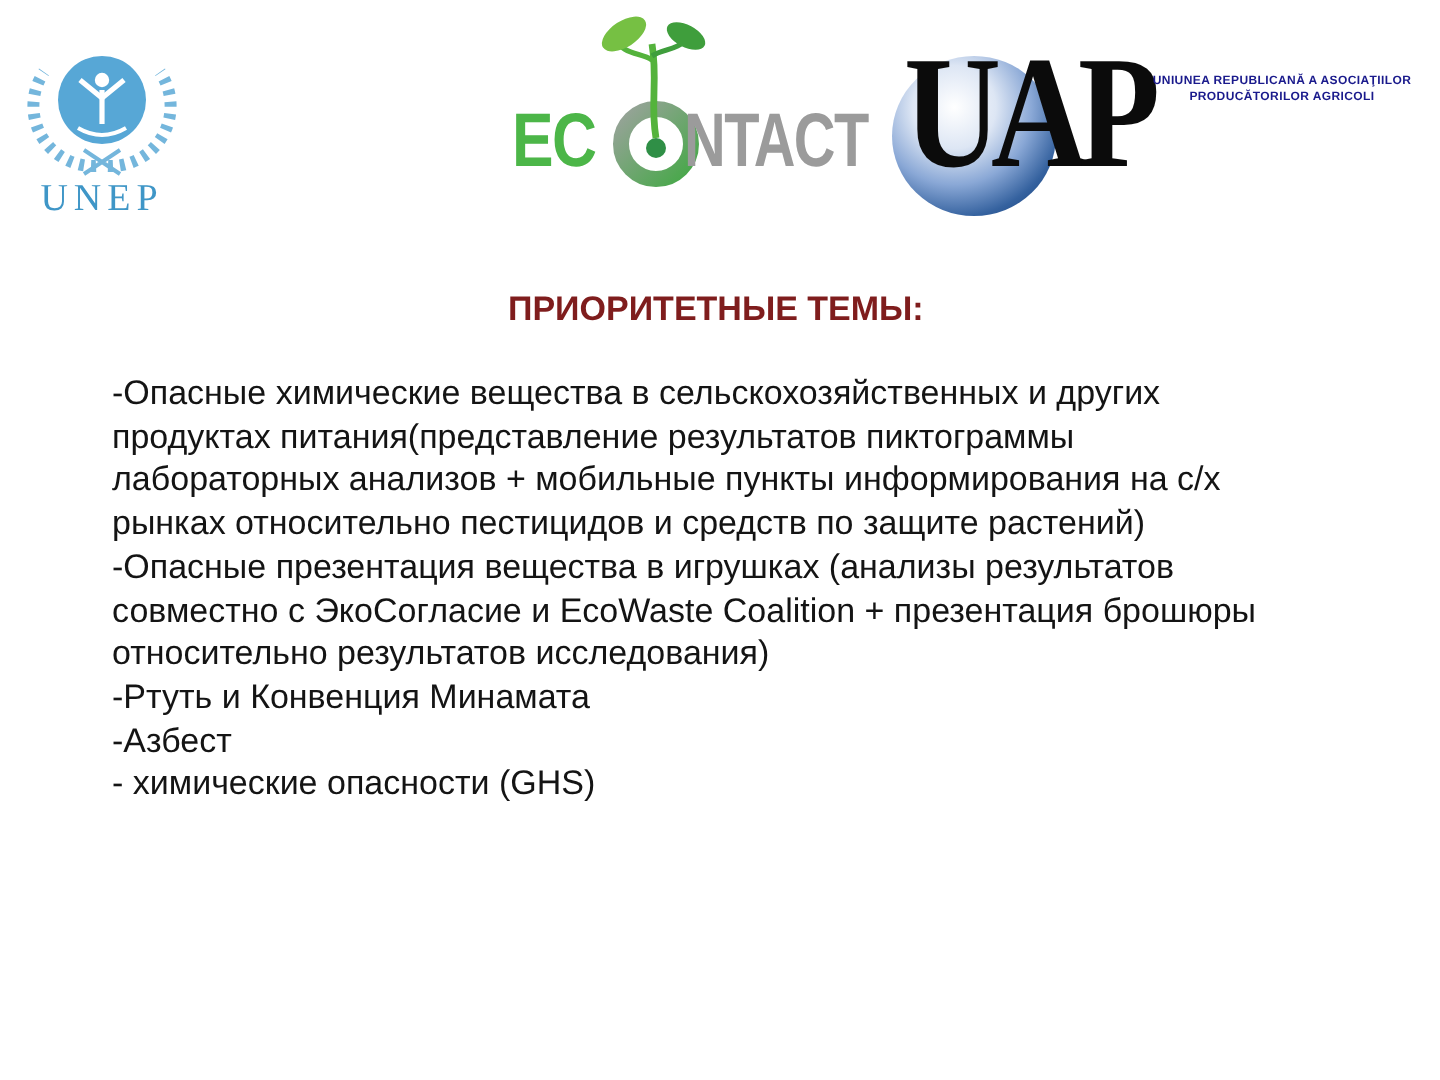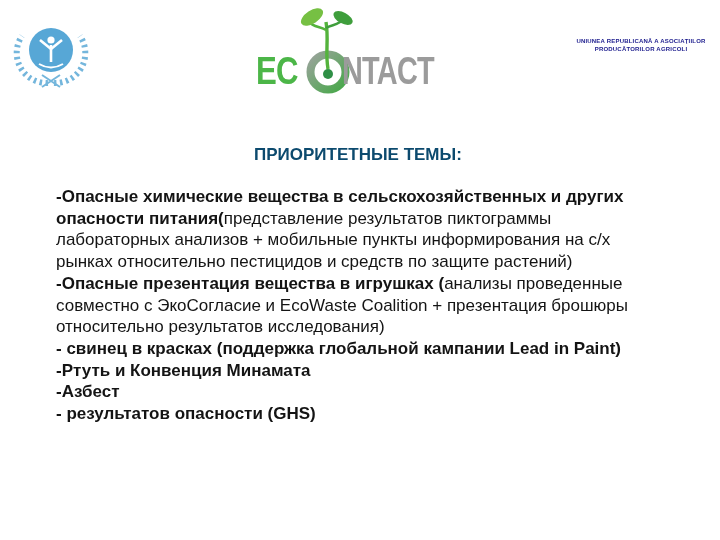--- a/index.html
+++ b/index.html
@@ -32,43 +32,44 @@
   .uap-letters{position:absolute;left:8px;top:-14px;font-family:"Liberation Serif",serif;
       font-weight:bold;font-size:80px;line-height:110px;color:#0b0b0b;letter-spacing:-6px;
       transform:scaleX(.84);transform-origin:left;}
 
   
   .uniagro{left:574px;top:36px;width:134px;text-align:center;color:#1a1a8c;}
   .uniagro-title{font-size:13.5px;font-weight:bold;}
   .uniagro-sub{font-size:6px;font-weight:bold;line-height:7.5px;margin-top:2px;letter-spacing:.2px;}
 
   
-  .heading{position:absolute;left:254px;top:145px;font-size:17px;font-weight:bold;color:#0c4a6e;}
+  .heading{position:absolute;left:254px;top:145px;font-size:17px;font-weight:bold;color:#7f1d1d;}
 
   
   .bodytext{position:absolute;left:56px;top:186px;font-size:17px;line-height:21.7px;color:#141414;}
   .line{white-space:nowrap;}
-  .b{font-weight:bold;}
+  .b{font-weight:normal;}
 </style>
 </head>
 <body>
 
 <div class="slide">
 
   <div class="logo unep">
     <svg width="86" height="76" viewBox="0 0 86 76">
       <path d="M40,71 A30,30 0 0 1 14,24" fill="none" stroke="#74b6dc" stroke-width="6" stroke-dasharray="2.5 3.5"></path>
       <path d="M46,71 A30,30 0 0 0 72,24" fill="none" stroke="#74b6dc" stroke-width="6" stroke-dasharray="2.5 3.5"></path>
       <path d="M34,75 L52,63 M52,75 L34,63" stroke="#74b6dc" stroke-width="2" fill="none"></path>
       <circle cx="43" cy="38" r="22" fill="#57a7d6"></circle>
       <circle cx="43" cy="28" r="3.6" fill="#ffffff"></circle>
       <path d="M43,33 L43,50" stroke="#ffffff" stroke-width="2.6"></path>
       <path d="M43,37 L32,28 M43,37 L54,28" stroke="#ffffff" stroke-width="2.6"></path>
       <path d="M31,52 Q43,59 55,52" stroke="#ffffff" stroke-width="2" fill="none"></path>
     </svg>
+    <div class="unep-label">UNEP</div>
   </div>
 
 
   <div class="logo econtact">
     <span class="eco-ec">EC</span>
     <svg class="eco-svg" width="62" height="94" viewBox="0 0 62 94">
       <defs>
         <linearGradient id="ecoring" x1="0" y1="0" x2="1" y2="1">
           <stop offset="0" stop-color="#9aa39b"></stop>
           <stop offset="1" stop-color="#45a847"></stop>
@@ -78,35 +79,38 @@
       <circle cx="30" cy="68" r="5" fill="#2f8f46"></circle>
       <path d="M30,63 C27,46 31,34 28,16" fill="none" stroke="#54b33c" stroke-width="3.4"></path>
       <path d="M28,24 C22,20 14,22 8,12" fill="none" stroke="#54b33c" stroke-width="2.6"></path>
       <path d="M28,22 C34,18 40,20 47,12" fill="none" stroke="#3f9e3c" stroke-width="2.6"></path>
       <ellipse cx="14" cy="11" rx="12.5" ry="6.5" fill="#76c043" transform="rotate(-33 14 11)"></ellipse>
       <ellipse cx="45" cy="12" rx="10.5" ry="5.5" fill="#3f9e3c" transform="rotate(28 45 12)"></ellipse>
     </svg>
     <span class="eco-ntact">NTACT</span>
   </div>
 
+  <div class="logo uap">
+    <div class="uap-sphere"></div>
+    <div class="uap-letters">UAP</div>
+  </div>
 
   <div class="logo uniagro">
     <div class="uniagro-sub">UNIUNEA REPUBLICANĂ A ASOCIAŢIILOR</div>
     <div class="uniagro-sub" style="margin-top:0;">PRODUCĂTORILOR AGRICOLI</div>
   </div>
 
   <div class="heading">ПРИОРИТЕТНЫЕ ТЕМЫ:</div>
 
   <div class="bodytext">
     <div class="line"><span class="b">-Опасные химические вещества в сельскохозяйственных и других</span></div>
-    <div class="line"><span class="b">опасности питания(</span><span>представление результатов пиктограммы</span></div>
+    <div class="line"><span class="b">продуктах питания(</span><span>представление результатов пиктограммы</span></div>
     <div class="line"><span>лабораторных анализов + мобильные пункты информирования на с/х</span></div>
     <div class="line"><span>рынках относительно пестицидов и средств по защите растений)</span></div>
-    <div class="line"><span class="b">-Опасные презентация вещества в игрушках (</span><span>анализы проведенные</span></div>
+    <div class="line"><span class="b">-Опасные презентация вещества в игрушках (</span><span>анализы результатов</span></div>
     <div class="line"><span>совместно с ЭкоСогласие и EcoWaste Coalition + презентация брошюры</span></div>
     <div class="line"><span>относительно результатов исследования)</span></div>
-    <div class="line"><span class="b">- свинец в красках (поддержка глобальной кампании Lead in Paint)</span></div>
     <div class="line"><span class="b">-Ртуть и Конвенция Минамата</span></div>
     <div class="line"><span class="b">-Азбест</span></div>
-    <div class="line"><span class="b">- результатов опасности (GHS)</span></div>
+    <div class="line"><span class="b">- химические опасности (GHS)</span></div>
   </div>
 
 </div>
 
 </body></html>

